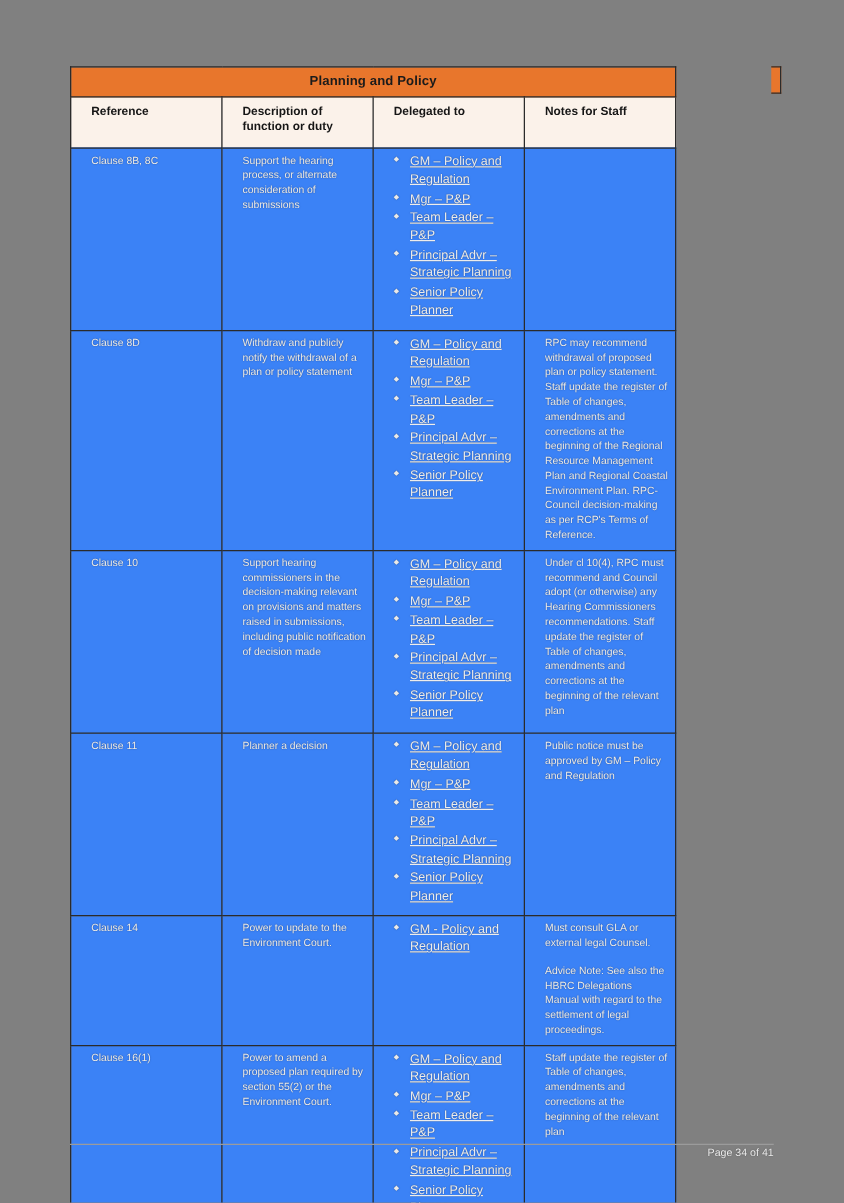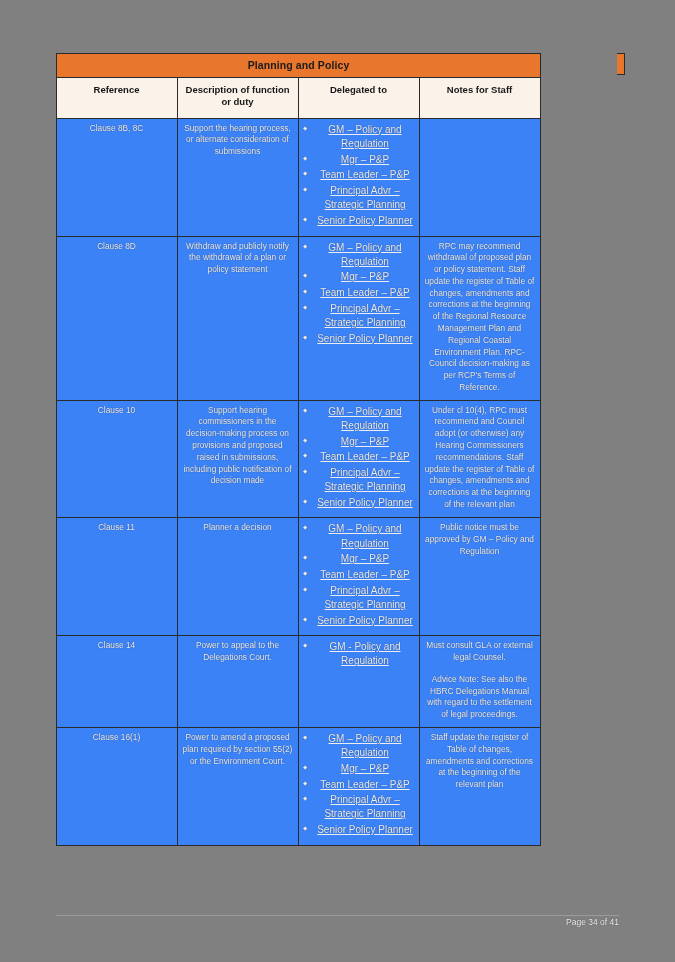--- a/index.html
+++ b/index.html
@@ -23,22 +23,22 @@
     position: absolute;
     left: 56px;
     top: 53px;
     width: 485px;
     border-collapse: collapse;
     table-layout: fixed;
   }
   .doc-table td, .doc-table th {
     border: 1px solid #2b2b2b;
     vertical-align: top;
-    padding: 4px 5px 6px 4px;
-    text-align: center;
+    padding: 4px 5px 6px 16px;
+    text-align: left;
   }
   .title-bar {
     background: #E8762C;
     color: #1b1b1b;
     font-weight: bold;
     font-size: 10.5px;
     text-align: center !important;
     padding: 5px 4px 6px 4px !important;
     letter-spacing: 0.1px;
   }
@@ -165,21 +165,21 @@
               <li>Senior Policy Planner</li>
             </ul>
         </td>
         <td class="cell c-notes">
             <div class="note-p">RPC may recommend withdrawal of proposed plan or policy statement. Staff update the register of Table of changes, amendments and corrections at the beginning of the Regional Resource Management Plan and Regional Coastal Environment Plan. RPC-Council decision-making as per RCP's Terms of Reference.</div>
           </td>
       </tr>
 
       <tr>
         <td class="cell c-ref">Clause 10</td>
-        <td class="cell c-desc">Support hearing commissioners in the decision-making process on provisions and proposed raised in submissions, including public notification of decision made</td>
+        <td class="cell c-desc">Support hearing commissioners in the decision-making relevant on provisions and matters raised in submissions, including public notification of decision made</td>
         <td class="cell c-del">
           <ul class="bullets">
               <li>GM – Policy and Regulation</li>
               <li>Mgr – P&amp;P</li>
               <li>Team Leader – P&amp;P</li>
               <li>Principal Advr – Strategic Planning</li>
               <li>Senior Policy Planner</li>
             </ul>
         </td>
         <td class="cell c-notes">
@@ -200,21 +200,21 @@
               <li>Senior Policy Planner</li>
             </ul>
         </td>
         <td class="cell c-notes">
             <div class="note-p">Public notice must be approved by GM – Policy and Regulation</div>
           </td>
       </tr>
 
       <tr>
         <td class="cell c-ref">Clause 14</td>
-        <td class="cell c-desc">Power to appeal to the Delegations Court.</td>
+        <td class="cell c-desc">Power to update to the Environment Court.</td>
         <td class="cell c-del">
           <ul class="bullets">
               <li>GM - Policy and Regulation</li>
             </ul>
         </td>
         <td class="cell c-notes">
             <div class="note-p">Must consult GLA or external legal Counsel.</div>
             <div class="note-p">Advice Note: See also the HBRC Delegations Manual with regard to the settlement of legal proceedings.</div>
           </td>
       </tr>

